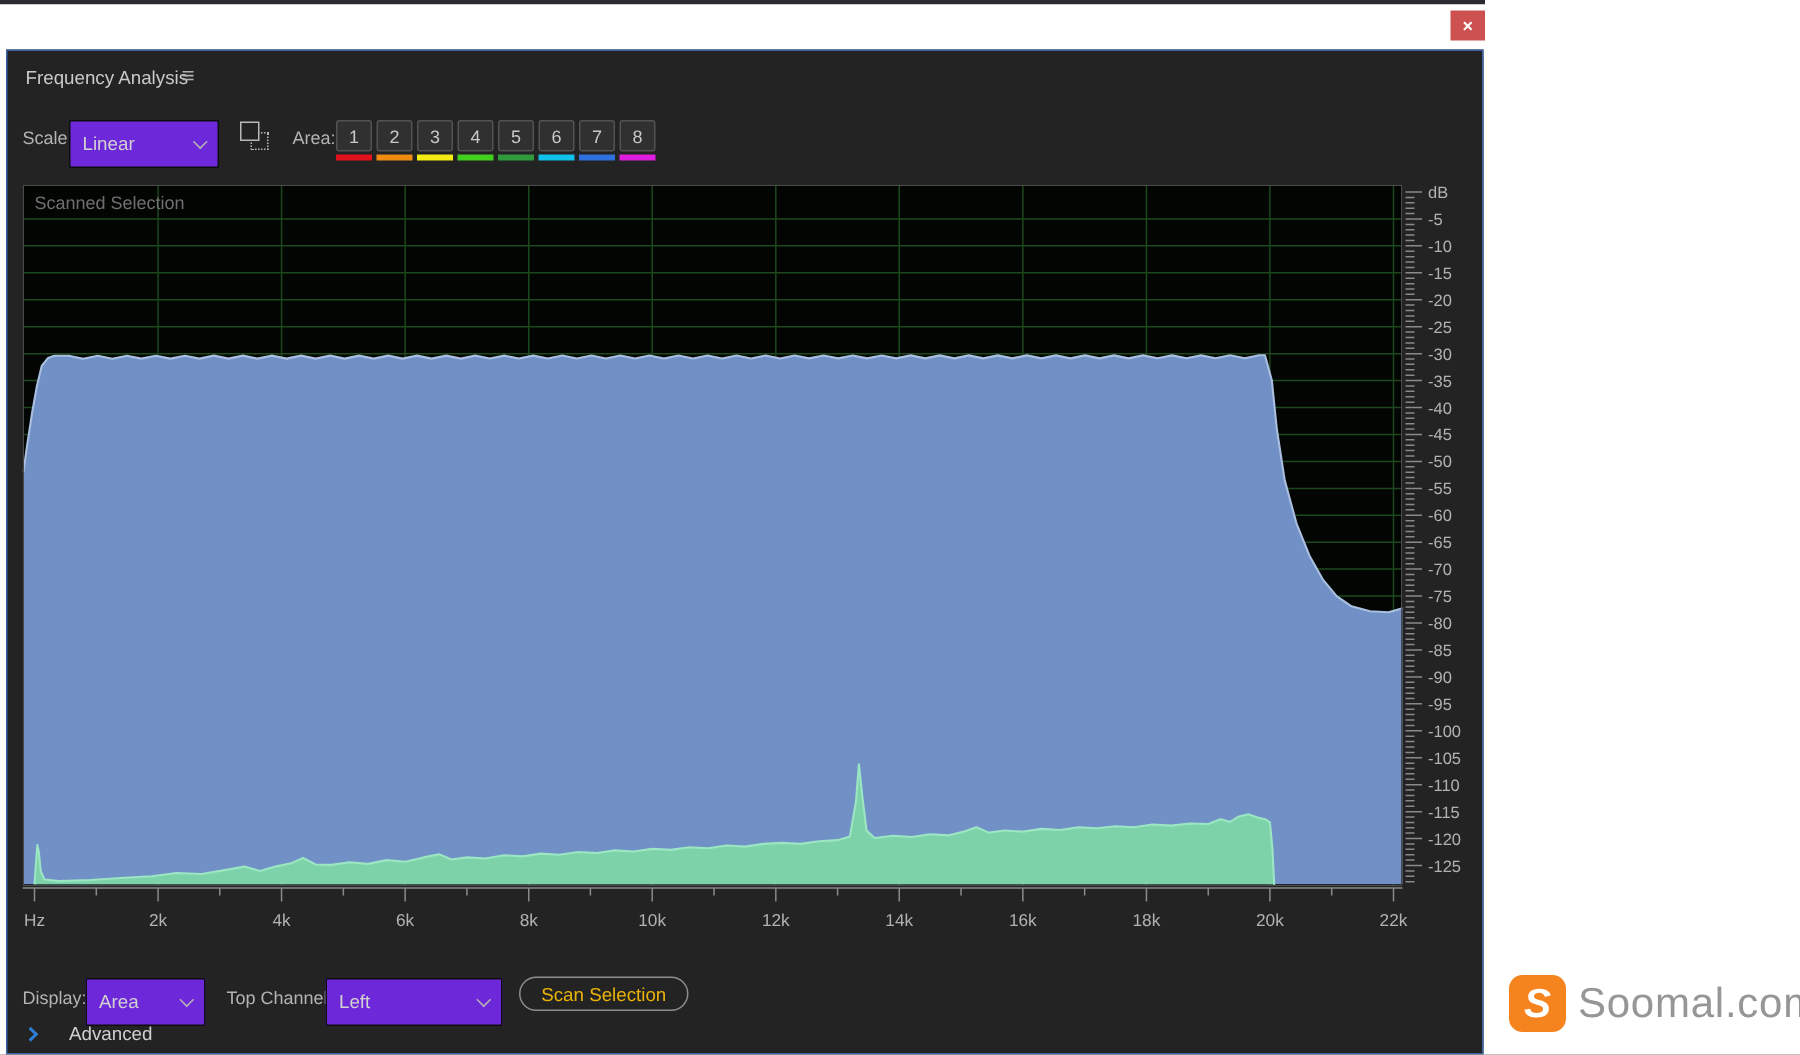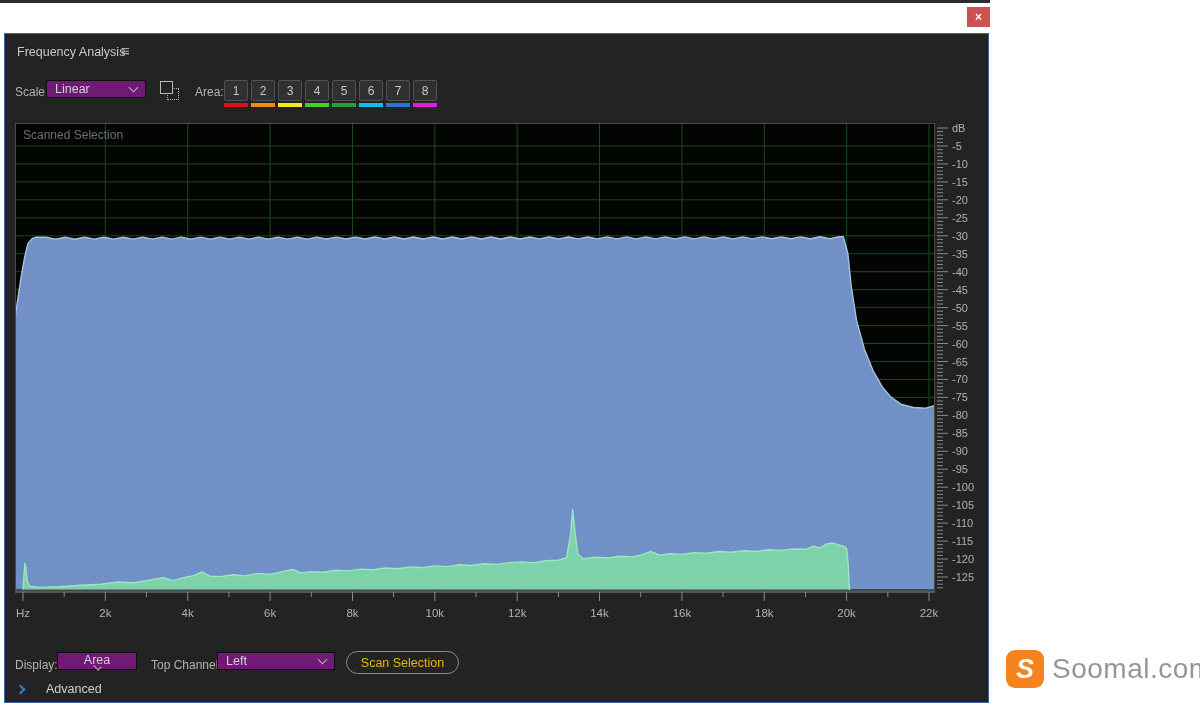--- a/index.html
+++ b/index.html
@@ -11,21 +11,21 @@
   #close-btn { left:967px; top:7px; width:23px; height:20px; background:#ce5152; color:#fff;
                font-size:12px; font-weight:bold; display:flex; align-items:center; justify-content:center;
                cursor:default; }
 
   #panel { left:4px; top:33px; width:985px; height:670px; background:#232323; border:1px solid #3a64a4; }
 
   .label { color:#b3b3b3; font-size:12px; }
   #panel-title { left:12px; top:11px; color:#cacaca; font-size:12.5px; }
   #panel-menu-icon { left:116px; top:8px; color:#b0b0b0; font-size:15px; }
 
-  .select { background:#701a75; border:1px solid #0e0e0e; height:18px; display:flex; align-items:center;
+  .select { background:#6d28d9; border:1px solid #0e0e0e; height:32px; display:flex; align-items:center;
             color:#d2d2d2; font-size:12.5px; padding:0 8px; justify-content:space-between; }
   .chev-down { width:7px; height:7px; border-right:1.6px solid #b5b5b5; border-bottom:1.6px solid #b5b5b5;
                transform:rotate(45deg); margin-top:-3px; }
   .chev-right { width:7px; height:7px; border-right:2px solid #2f7fd6; border-bottom:2px solid #2f7fd6;
                transform:rotate(-45deg); display:inline-block; }
 
   #scale-label { left:10px; top:51px; }
   #scale-select { left:41px; top:46px; width:100px; }
   #copy-icon { left:154px; top:46px; width:24px; height:24px; }
   #copy-icon .sq-dashed { position:absolute; left:8px; top:8px; width:12px; height:12px; border:1.5px dotted #b9b9b9; }
@@ -35,21 +35,21 @@
   .holdcol { display:flex; flex-direction:column; align-items:stretch; }
   .hold-btn { width:24px; height:21px; background:#303030; border:1px solid #525252; border-radius:2px;
               color:#c8c8c8; font-size:12px; display:flex; align-items:center; justify-content:center; }
   .hold-bar { height:4px; margin-top:2px; }
 
   #plot-svg { left:10px; top:89px; }
   #ruler-svg { left:931px; top:89px; }
   #xaxis-svg { left:10px; top:557px; }
 
   #display-label { left:10px; top:624px; }
-  #display-select { left:52px; top:618px; width:80px;flex-direction:column; }
+  #display-select { left:52px; top:618px; width:80px; }
   #topchannel-label { left:146px; top:624px; }
   #topchannel-select { left:212px; top:618px; width:118px; }
   #scan-btn { left:341px; top:617px; width:113px; height:23px; border:1.5px solid #8d8d8d; border-radius:12px;
               background:transparent; color:#eab308; font-size:12.5px; display:flex; align-items:center; justify-content:center; }
   #advanced-row { left:12px; top:648px; display:flex; align-items:center; gap:22px; }
   #advanced-label { color:#d0d0d0; font-size:12.5px; }
 
   #watermark { left:1006px; top:650px; display:flex; align-items:center; gap:8px; }
   #soomal-icon { width:38px; height:38px; background:#f5831e; border-radius:9px; color:#fff;
                  font-size:27px; font-weight:bold; font-style:italic; display:flex; align-items:center; justify-content:center; }

